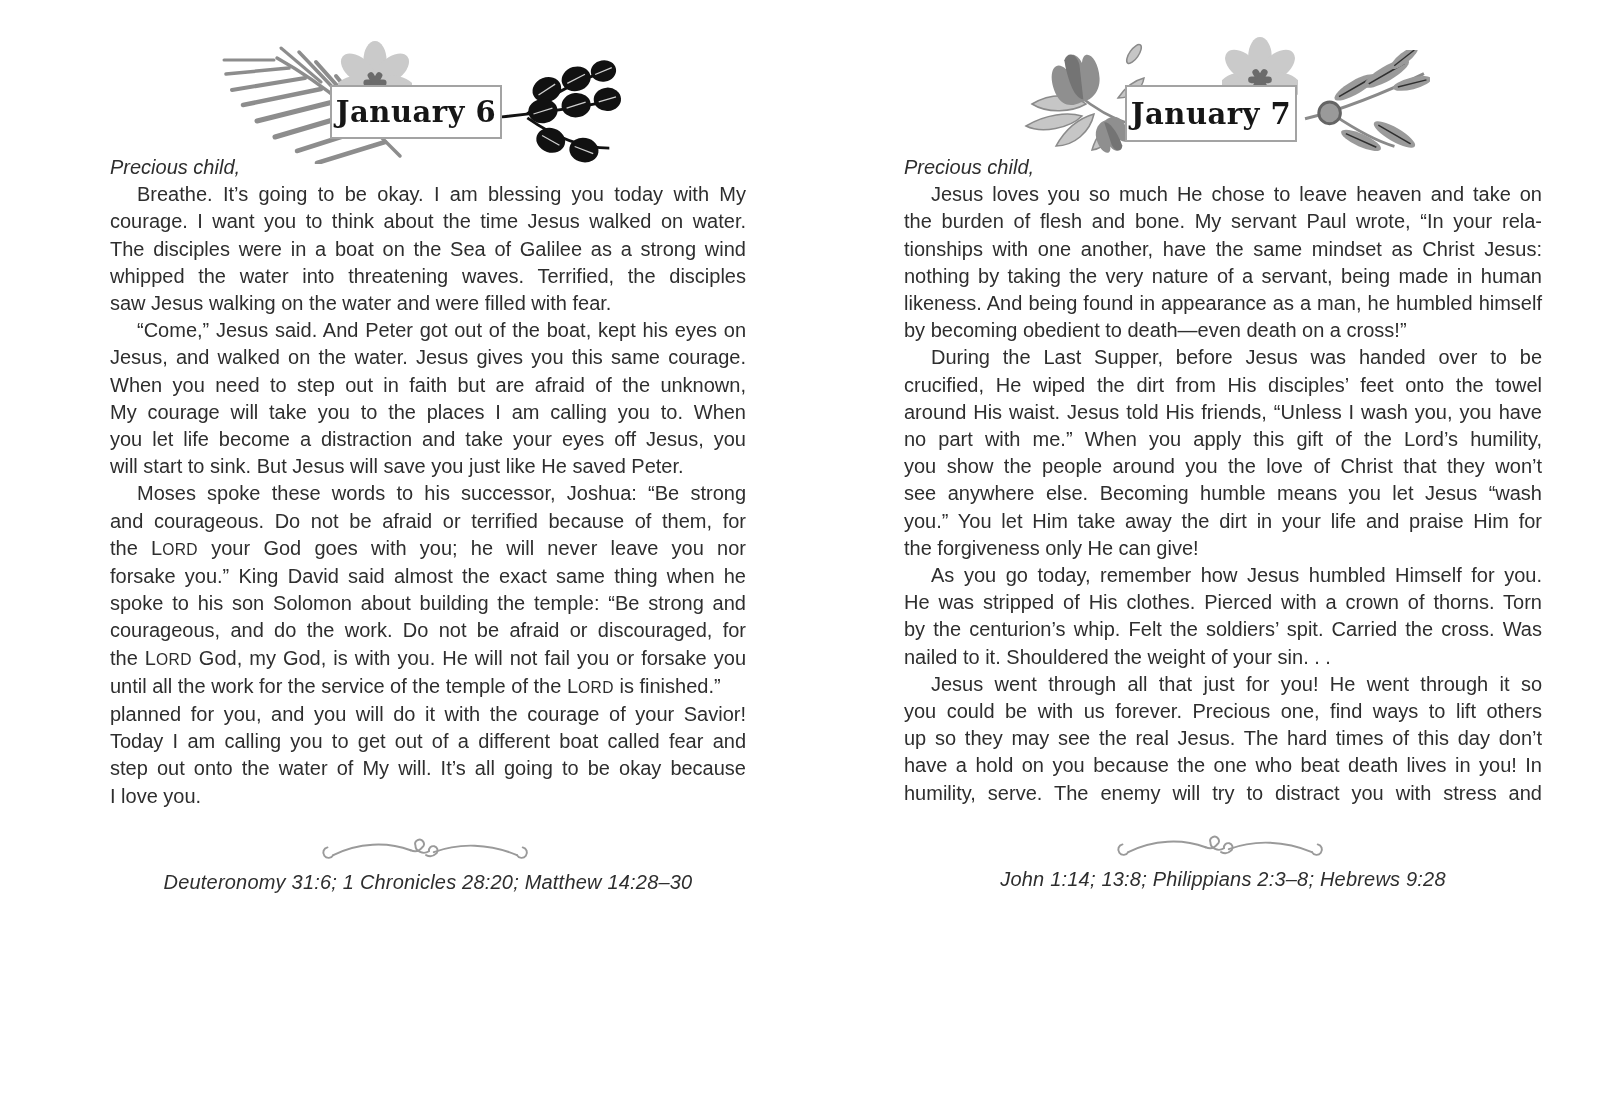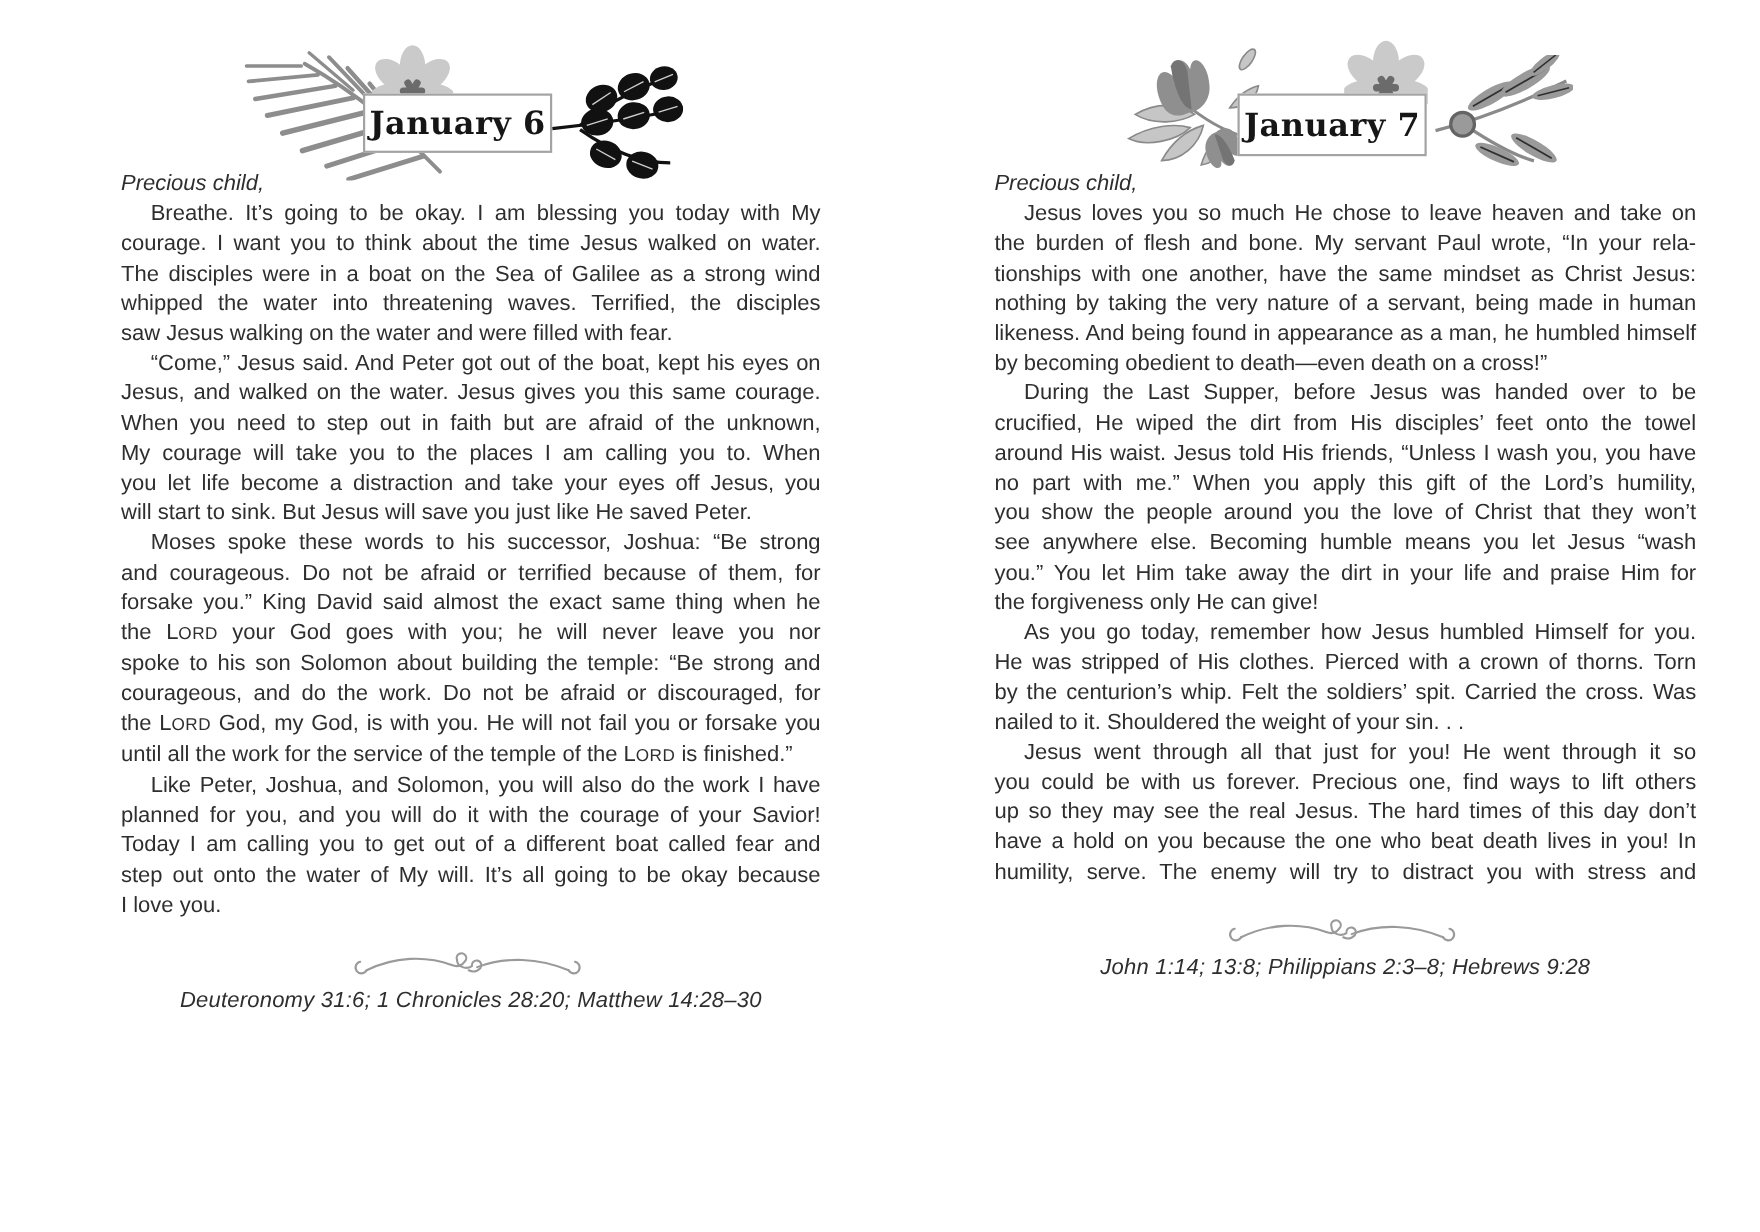--- a/index.html
+++ b/index.html
@@ -154,29 +154,28 @@
             <div class="line first" style="">“Come,” Jesus said. And Peter got out of the boat, kept his eyes on</div>
             <div class="line" style="">Jesus, and walked on the water. Jesus gives you this same courage.</div>
             <div class="line" style="">When you need to step out in faith but are afraid of the unknown,</div>
             <div class="line" style="">My courage will take you to the places I am calling you to. When</div>
             <div class="line" style="">you let life become a distraction and take your eyes off Jesus, you</div>
             <div class="line last" style="">will start to sink. But Jesus will save you just like He saved Peter.</div>
           </div>
           <div class="para">
             <div class="line first" style="">Moses spoke these words to his successor, Joshua: “Be strong</div>
             <div class="line" style="">and courageous. Do not be afraid or terrified because of them, for</div>
+            <div class="line" style="">the L<span class="sc">ORD</span> your God goes with you; he will never leave you nor</div>
             <div class="line" style="">forsake you.” King David said almost the exact same thing when he</div>
-            <div class="line" style="">the L<span class="sc">ORD</span> your God goes with you; he will never leave you nor</div>
             <div class="line" style="">spoke to his son Solomon about building the temple: “Be strong and</div>
             <div class="line" style="">courageous, and do the work. Do not be afraid or discouraged, for</div>
             <div class="line" style="">the L<span class="sc">ORD</span> God, my God, is with you. He will not fail you or forsake you</div>
             <div class="line last" style="">until all the work for the service of the temple of the L<span class="sc">ORD</span> is finished.”</div>
           </div>
           <div class="para">
-            <div class="line first" style="">Like Peter, Joshua, and Solomon, you will also do the work I have</div>
             <div class="line" style="">planned for you, and you will do it with the courage of your Savior!</div>
             <div class="line" style="">Today I am calling you to get out of a different boat called fear and</div>
             <div class="line" style="">step out onto the water of My will. It’s all going to be okay because</div>
             <div class="line last" style="">I love you.</div>
           </div>
         </div>
 
       <svg class="divider" width="232" height="39" viewBox="0 0 240 40">
         <g fill="none" stroke="#9a9a9a" stroke-width="2" stroke-linecap="round">
           <path d="M16,24 a5.5,5.5 0 1 0 6,8"></path>

